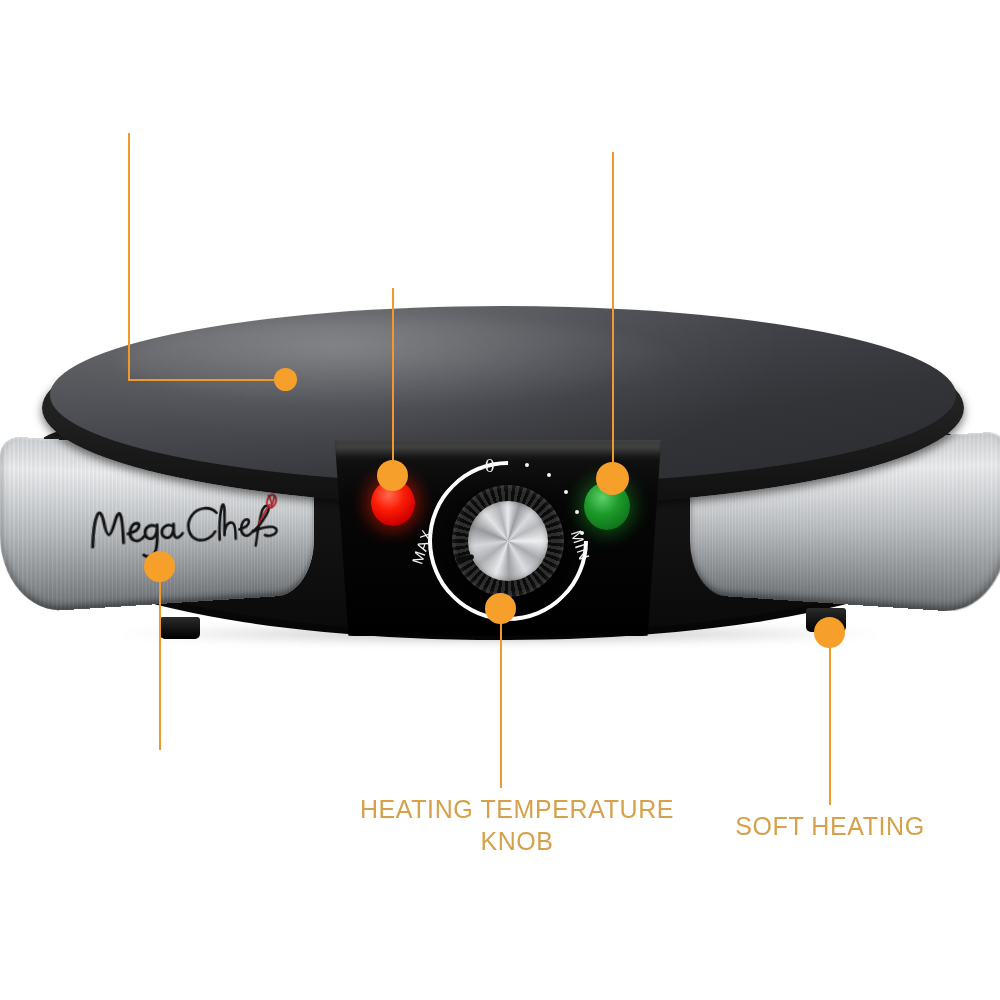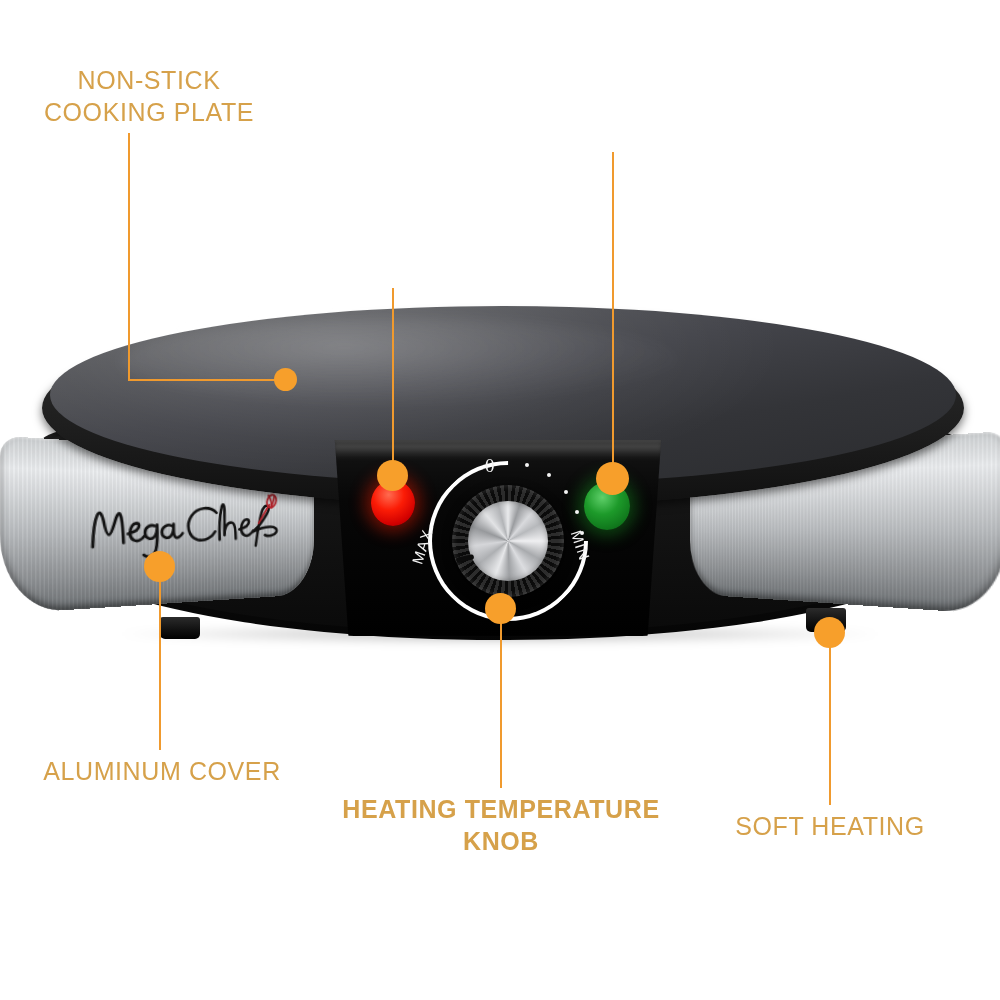--- a/index.html
+++ b/index.html
@@ -357,37 +357,34 @@
     <div class="scale-dot" style="left:575px; top:510px;"></div>
     <div class="scale-dot" style="left:580px; top:531px;"></div>
     <div class="scale-max">MAX</div>
     <div class="scale-min">MIN</div>
 
     <div class="knob-ring"></div>
     <div class="knob-face"></div>
     <div class="knob-pointer"></div>
   </div>
 
-  <div class="callout-label" style="left:24px; top:64px; width:250px;">NON-STICK
-COOKING PLATE</div>
   <div class="leader v" style="left:128px; top:133px; height:247px;"></div>
   <div class="leader h" style="left:128px; top:379px; width:157px;"></div>
   <div class="dot" style="left:274px; top:368px; width:23px; height:23px;"></div>
 
   <div class="leader v" style="left:612px; top:152px; height:320px;"></div>
   <div class="dot" style="left:596px; top:462px; width:33px; height:33px;"></div>
 
   <div class="leader v" style="left:392px; top:288px; height:182px;"></div>
   <div class="dot" style="left:377px; top:460px; width:31px; height:31px;"></div>
 
-  <div class="callout-label" style="left:12px; top:755px; width:300px;">ALUMINUM COVER</div>
   <div class="leader v" style="left:159px; top:573px; height:177px;"></div>
   <div class="dot" style="left:144px; top:551px; width:31px; height:31px;"></div>
 
-  <div class="callout-label" style="left:338px; top:793px; width:326px;font-weight:bold;">HEATING TEMPERATURE
+  <div class="callout-label" style="left:354px; top:793px; width:326px;">HEATING TEMPERATURE
 KNOB</div>
   <div class="leader v" style="left:500px; top:622px; height:166px;"></div>
   <div class="dot" style="left:485px; top:593px; width:31px; height:31px;"></div>
 
   <div class="callout-label" style="left:710px; top:810px; width:240px;">SOFT HEATING</div>
   <div class="leader v" style="left:829px; top:645px; height:160px;"></div>
   <div class="dot" style="left:814px; top:617px; width:31px; height:31px;"></div>
 
 </div>
 

